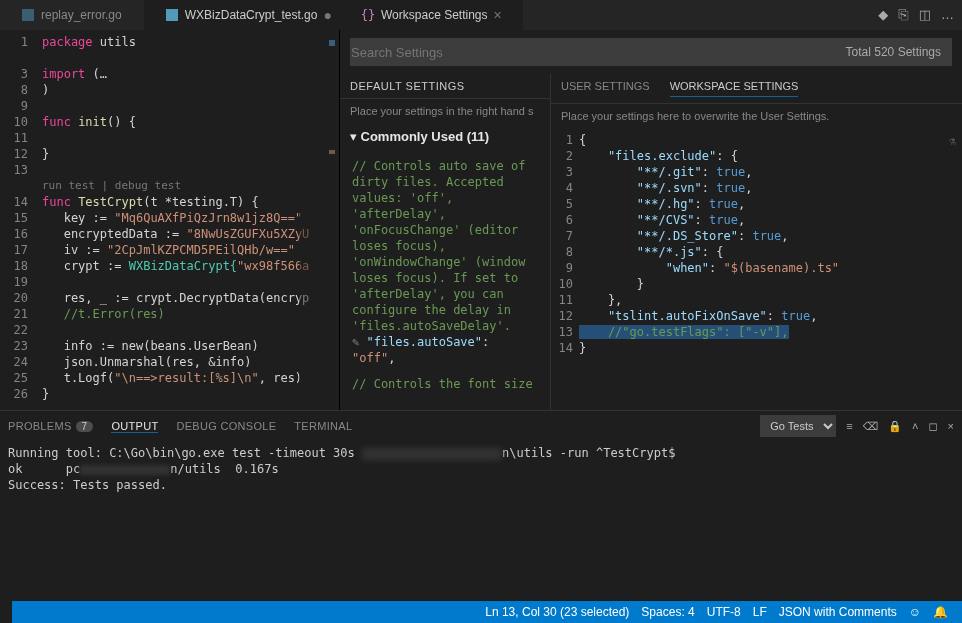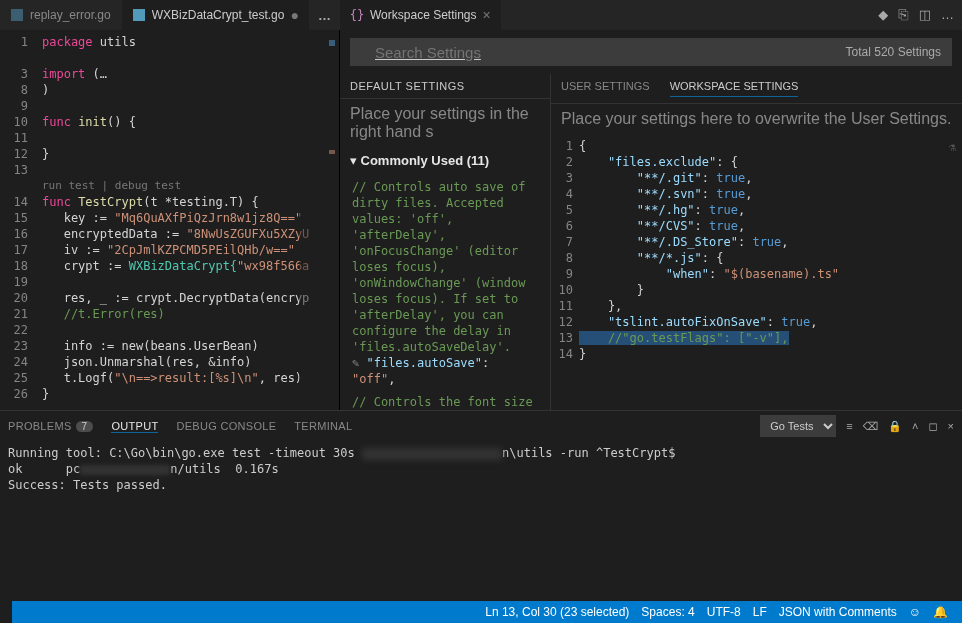--- a/index.html
+++ b/index.html
@@ -1,20 +1,20 @@
 <!DOCTYPE html>
 <html><head>
 <meta charset="utf-8">
 <style>
 * { margin:0; padding:0; box-sizing:border-box; }
 body { background:#1e1e1e; color:#ccc; font-family:"Segoe UI",Arial,sans-serif; font-size:13px; width:962px; height:623px; overflow:hidden; position:relative; }
 .tabs-row { height:30px; background:#252526; display:flex; }
 .tabs-left { width:340px; display:flex; align-items:center; }
 .tabs-right { flex:1; display:flex; align-items:center; }
-.tab { height:30px; display:flex; align-items:center; padding:0 10px; color:#888; font-size:12px; border-right:1px solid #252526; cursor:pointer; }
+.tab { height:30px; display:flex; align-items:center; padding:0 21px; color:#888; font-size:12px; border-right:1px solid #252526; cursor:pointer; }
 .tab.active { background:#1e1e1e; color:#ccc; }
 .tab-icon { width:14px; height:14px; margin-right:6px; display:flex; align-items:center; justify-content:center; }
 .tab-close { margin-left:6px; color:#777; font-size:14px; }
 .overflow { color:#aaa; padding:0 8px; font-weight:bold; cursor:pointer; }
 .ed-ctrls { display:flex; gap:10px; margin-left:auto; padding-right:8px; color:#aaa; }
 .ed-ctrls span { cursor:pointer; }
 .main { height:380px; display:flex; }
 .left-pane { width:340px; background:#1e1e1e; display:flex; border-right:1px solid #000; }
 .gutter { width:36px; background:#1e1e1e; color:#858585; font-family:Consolas,monospace; font-size:12px; padding-top:4px; }
 .gutter div { height:16px; line-height:16px; text-align:right; padding-right:8px; }
@@ -25,31 +25,31 @@
 .fn { color:#dcdcaa; }
 .str { color:#ce9178; }
 .var2 { color:#4ec9b0; }
 .op { color:#d4d4d4; }
 .cmt { color:#6a9955; }
 .minimap { position:absolute; right:0; top:0; width:40px; height:100%; background:#1e1e1e; opacity:.5; }
 .minimap .mm-blk { position:absolute; right:4px; width:6px; background:#569cd6; }
 .right-pane { flex:1; background:#1e1e1e; display:flex; flex-direction:column; }
 .search-row { padding:8px 10px; }
 .search-box { display:flex; background:#3c3c3c; border:1px solid #3c3c3c; height:28px; align-items:center; }
-.search-box input { flex:1; background:transparent; border:none; color:#ccc; padding:0 24px; font-size:15px; outline:none;text-decoration:underline; }
+.search-box input { flex:1; background:transparent; border:none; color:#ccc; padding:0 0; font-size:13px; outline:none; }
 .totals { color:#aaa; padding:0 10px; font-size:12px; }
 .settings-body { flex:1; display:flex; overflow:hidden; }
 .s-col { display:flex; flex-direction:column; overflow:hidden; }
 .s-col.left { width:210px; }
 .s-col.right { flex:1; border-left:1px solid #333; }
 .s-head { padding:6px 10px; color:#ccc; font-size:11px; letter-spacing:.5px; border-bottom:1px solid #333; }
 .s-head-tabs { display:flex; gap:20px; padding:6px 10px; font-size:11px; border-bottom:1px solid #333; }
 .s-head-tabs span { color:#888; cursor:pointer; }
 .s-head-tabs span.active { color:#ccc; border-bottom:1px solid #0e639c; padding-bottom:4px; }
-.s-hint { color:#888; font-size:16px; padding:6px 10px; }
+.s-hint { color:#888; font-size:11px; padding:6px 10px; }
 .s-section { padding:6px 10px; color:#e6e6e6; font-size:13px; display:flex; align-items:center; gap:4px; }
 .s-desc { color:#6a9955; font-family:Consolas,monospace; font-size:12px; padding:0 12px; line-height:16px; }
 .s-kv { font-family:Consolas,monospace; font-size:12px; padding:0 12px; line-height:16px; }
 .s-kv .key { color:#9cdcfe; }
 .s-kv .val { color:#ce9178; }
 .json-pane { flex:1; display:flex; font-family:Consolas,monospace; font-size:12px; position:relative; }
 .json-gut { width:28px; color:#858585; padding-top:4px; }
 .json-gut div { height:16px; line-height:16px; text-align:right; padding-right:6px; }
 .json-code { flex:1; padding-top:4px; }
 .json-code .row { height:16px; line-height:16px; white-space:pre; }

